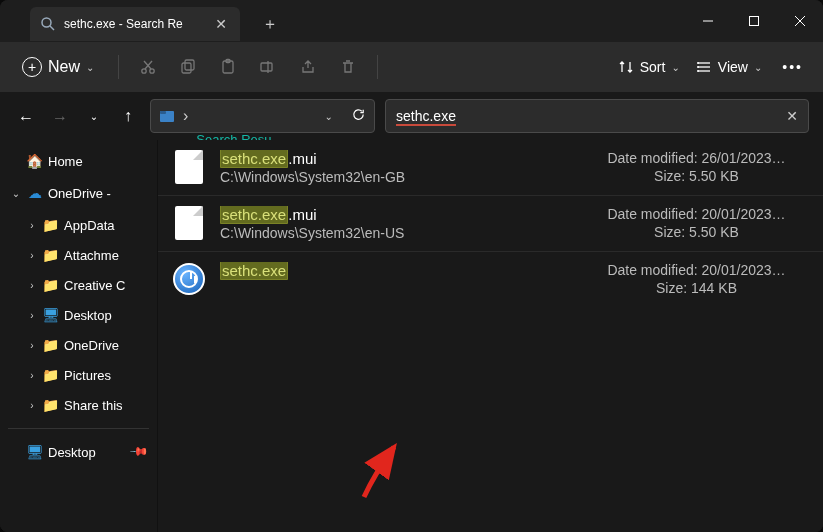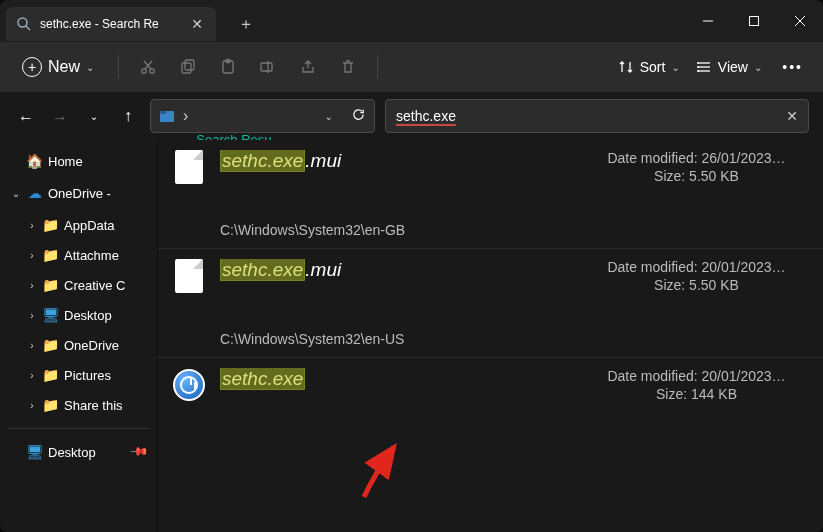--- a/index.html
+++ b/index.html
@@ -1,19 +1,19 @@
 <!DOCTYPE html>
 <html><head>
 <meta charset="utf-8">
 <style>
   * { box-sizing: border-box; margin: 0; padding: 0; font-family: "Segoe UI", sans-serif; }
   body { background: #0a0a0a; width: 823px; height: 532px; overflow: hidden; }
   .window { background: #1e1e1e; width: 823px; height: 532px; display: flex; flex-direction: column; border-radius: 8px; overflow: hidden; }
   
-  .titlebar { height: 42px; display: flex; align-items: center; background: #1e1e1e; }
+  .titlebar { height: 42px; display: flex; align-items: center; background: #1e1e1e; padding-left: 24px; }
   .tab { display: flex; align-items: center; height: 34px; background: #2c2c2c; border-radius: 6px 6px 0 0; margin-left: 6px; margin-top: 6px; padding: 0 10px; gap: 8px; width: 210px; }
   .tab-icon { width: 16px; height: 16px; color: #999; }
   .tab-title { color: #fff; font-size: 12px; white-space: nowrap; overflow: hidden; flex: 1; }
   .tab-close { color: #ccc; font-size: 14px; width: 18px; text-align: center; cursor: pointer; }
   .tab-add { color: #ccc; font-size: 16px; margin-left: 14px; margin-top: 6px; cursor: pointer; width: 32px; text-align: center; }
   .sys-btns { margin-left: auto; display: flex; }
   .sys-btn { width: 46px; height: 42px; display: flex; align-items: center; justify-content: center; color: #fff; cursor: pointer; }
   
   .toolbar { height: 50px; background: #2c2c2c; display: flex; align-items: center; padding: 0 10px; gap: 6px; }
   .tbtn { height: 34px; display: flex; align-items: center; justify-content: center; color: #777; border-radius: 4px; cursor: pointer; padding: 0 8px; }
@@ -44,23 +44,23 @@
   .si .chv { width: 12px; color: #ccc; font-size: 10px; text-align: center; }
   .si .ico { width: 18px; text-align: center; font-size: 14px; }
   .sidebar-sep { height: 1px; background: #333; margin: 6px 4px; }
   .pin { margin-left: auto; margin-right: 6px; color: #999; font-size: 12px; transform: rotate(45deg); }
   
   .content { flex: 1; overflow: auto; position: relative; }
   .row { display: flex; padding: 10px 14px; border-top: 1px solid #2a2a2a; gap: 14px; }
   .row:first-child { border-top: none; }
   .row-icon { width: 34px; height: 34px; display: flex; align-items: center; justify-content: center; }
   .row-main { flex: 1; display: flex; flex-direction: column; gap: 2px; overflow: hidden; }
-  .row-title { color: #fff; font-size: 19px; font-style: italic; }
+  .row-title { color: #fff; font-size: 15px; }
   .hl { background: #636b1f; color: #d9e07a; padding: 0 1px; border: 1px solid #7a8226; border-radius: 1px; }
-  .row-path { color: #bbb; font-size: 14px; margin-top: 48px; }
+  .row-path { color: #bbb; font-size: 14px; }
   .row-meta { width: 225px; display: flex; flex-direction: column; gap: 2px; }
   .row-meta span { color: #bbb; font-size: 14px; white-space: nowrap; overflow: hidden; text-align: center; }
   
   .status { height: 24px; background: #1e1e1e; border-top: 1px solid #333; display: flex; align-items: center; padding: 0 8px; color: #ccc; font-size: 12px; gap: 6px; }
   .status-right { margin-left: auto; display: flex; gap: 4px; }
   .view-toggle { width: 24px; height: 18px; display: flex; align-items: center; justify-content: center; color: #ccc; cursor: pointer; border-radius: 2px; }
   .view-toggle.active { background: #3a3a3a; }
   
   .arrow { position: absolute; left: 198px; top: 295px; pointer-events: none; }
   .arrow svg { width: 60px; height: 70px; }

